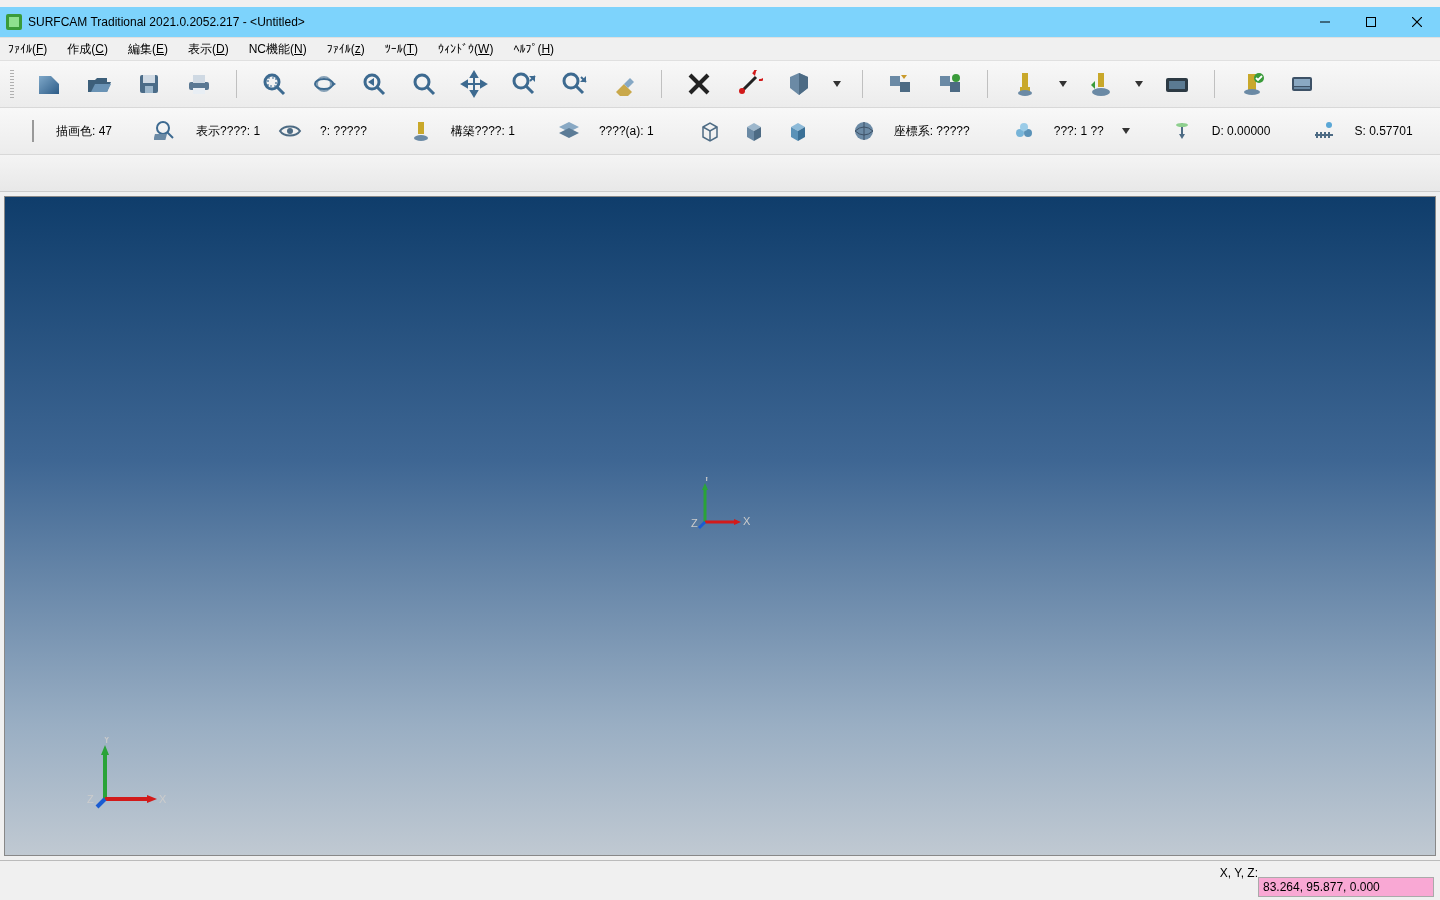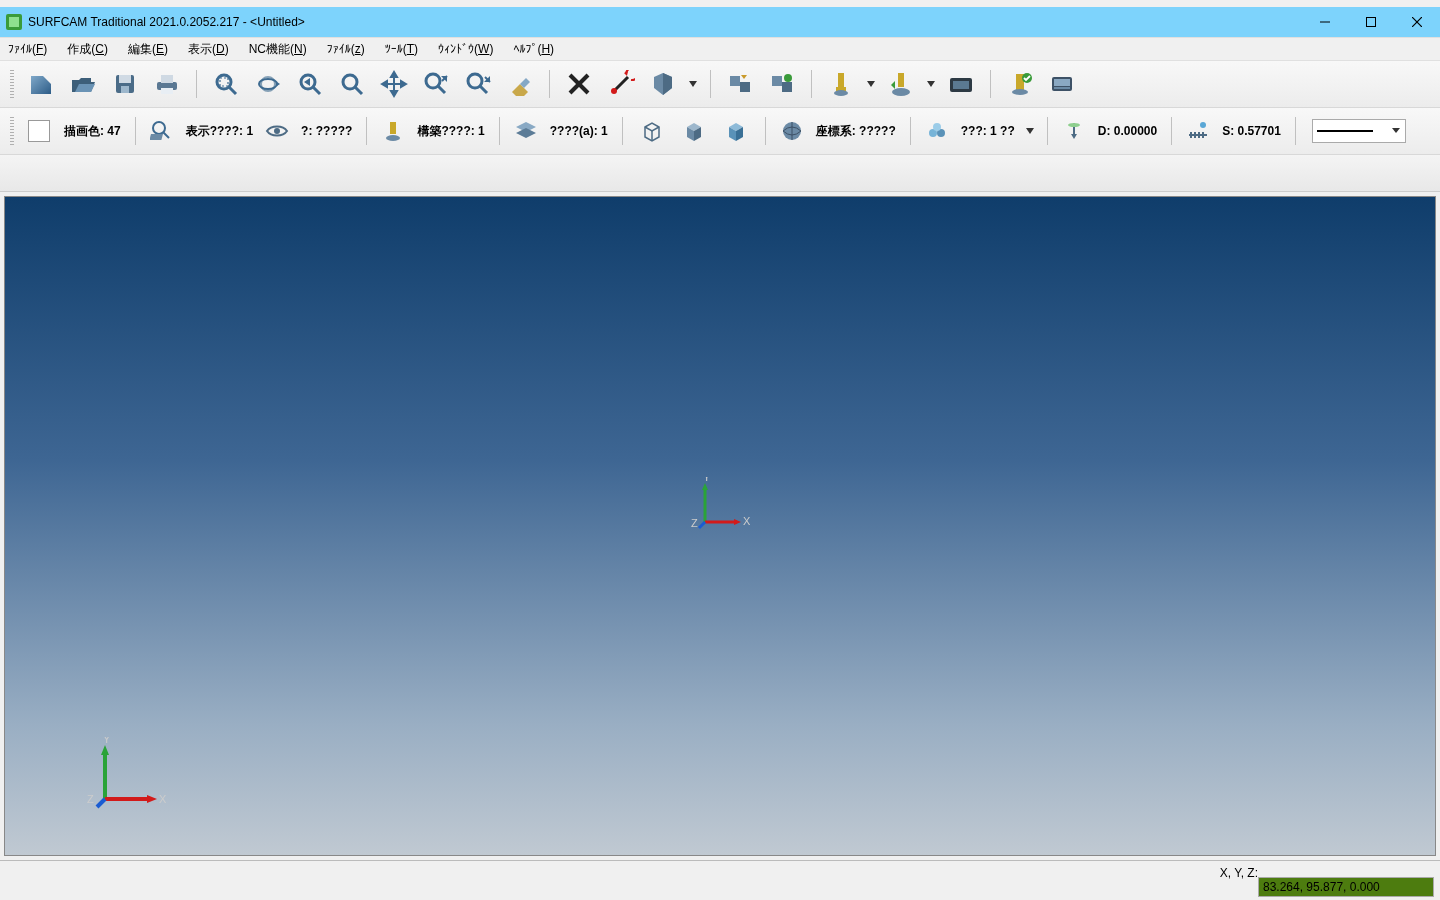--- a/index.html
+++ b/index.html
@@ -70,23 +70,22 @@
   }
   .menu-bar .menu-item .u { text-decoration: underline; }
 
   
   .toolbar-row {
     display: flex;
     align-items: center;
     padding: 2px 8px;
     border-bottom: 1px solid #d8d8d8;
     background: linear-gradient(#f8f8f8, #ececec);
-    gap: 8px;
+    gap: 16px;
     height: 42px;
-    font-weight: bold;
   }
   .toolbar-row.row1 { height: 42px; }
   .toolbar-row.row2 { height: 42px; }
 
   .toolbar-sep {
     width: 1px;
     height: 28px;
     background: #c0c0c0;
     margin: 0 4px;
   }
@@ -201,21 +200,21 @@
     justify-content: flex-end;
     padding-right: 6px;
   }
   .status-bar .status-label {
     font-size: 12px;
   }
   .status-bar .status-field {
     width: 170px;
     height: 18px;
     border: 1px solid #aaa;
-    background: #4d7c0f;
+    background: #f9a8d4;
     display: flex;
     align-items: center;
     padding-left: 4px;
     font-size: 12px;
     margin-top: 28px;
   }
 
 </style>
 </head>
 <body>

